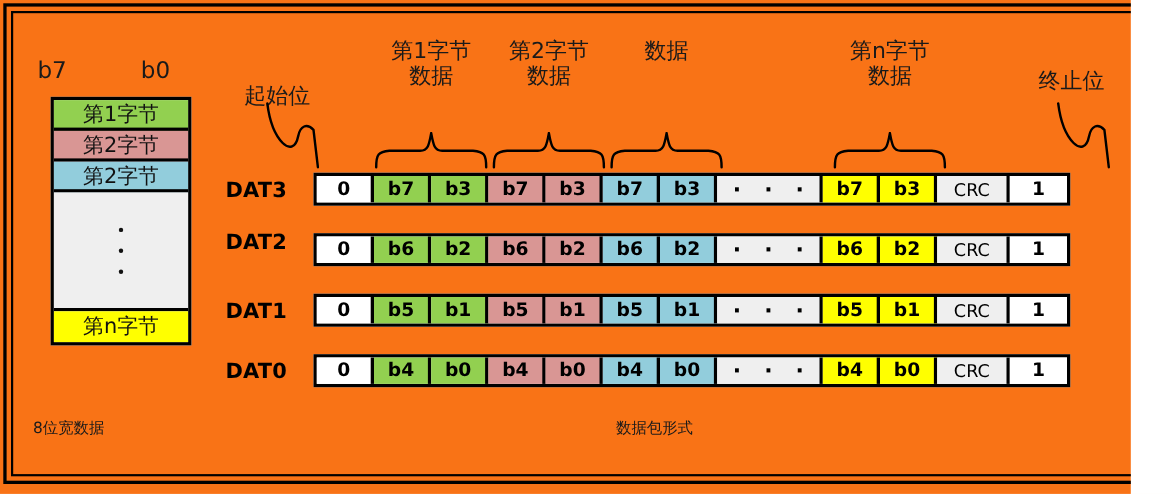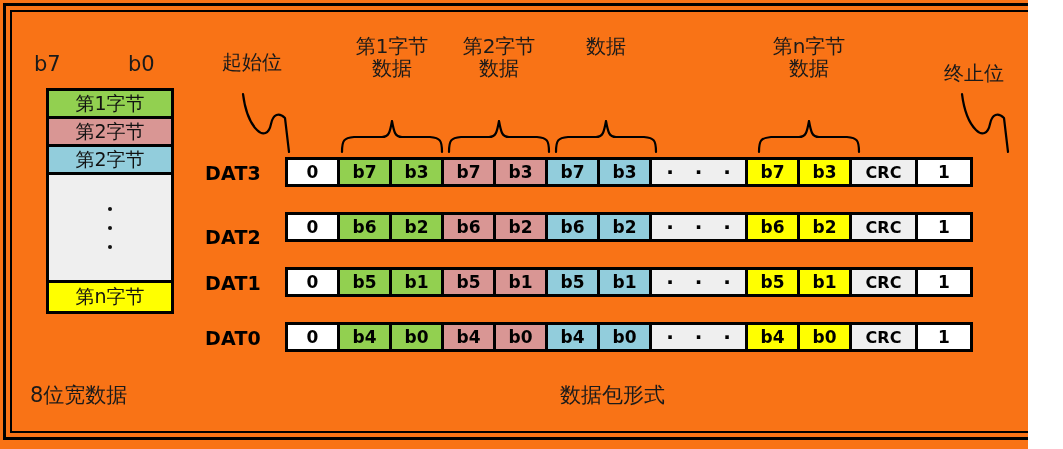--- a/index.html
+++ b/index.html
@@ -73,21 +73,21 @@
     gap: 15px;
   }
   .vdot {
     width: 4px;
     height: 4px;
     background: #111111;
     border-radius: 50%;
   }
   .caption {
     position: absolute;
-    font-size: 21px;
+    font-size: 14px;
     color: #1a1a1a;
     white-space: nowrap;
   }
 
   
   .rowlabel {
     position: absolute;
     font-size: 19px;
     font-weight: bold;
     color: #000000;
@@ -111,21 +111,21 @@
     justify-content: center;
     font-size: 17px;
     font-weight: bold;
     color: #000000;
     height: 100%;
     white-space: nowrap;
   }
   .cell:last-child { border-right: none; }
   .cell.w1 { width: 52px; }
   .cell.w2 { width: 96px; }
-  .cell.crc { width: 66px; font-weight: bold; font-size: 16px; }
+  .cell.crc { width: 66px; font-weight: normal; font-size: 16px; }
   .cell.dots {
     letter-spacing: 7px;
     font-size: 20px;
     padding-left: 7px;
   }
 
   
   .grouplabel {
     position: absolute;
     font-size: 20px;
@@ -172,21 +172,21 @@
         <span class="vdot"></span>
         <span class="vdot"></span>
       </div>
       <div class="stack-row" style="background: rgb(255, 255, 0);">
         <span>第n字节</span>
       </div>
     </div>
 
   <div class="caption" style="left:30px; top:381px;">8位宽数据</div>
 
-  <div class="grouplabel" style="left:222px; top:53px;font-family:Liberation Mono, monospace;">起始位</div>
+  <div class="grouplabel" style="left:222px; top:77px;">起始位</div>
   <svg class="brace-svg" style="left:225px; top:92px;" width="90" height="62" viewBox="0 0 90 62">
     <path d="M 18 2 C 20 18, 24 30, 32 38 C 38 44, 44 42, 46 32 C 48 22, 54 20, 60 26 L 64 60"></path>
   </svg>
 
   <div class="grouplabel" style="left:944px; top:63px;text-align:center;">终止位</div>
   <svg class="brace-svg" style="left:944px; top:92px;" width="90" height="62" viewBox="0 0 90 62">
     <path d="M 18 2 C 20 18, 24 30, 32 38 C 38 44, 44 42, 46 32 C 48 22, 54 20, 60 26 L 64 60"></path>
   </svg>
 
   <div id="group-annotations">
@@ -228,21 +228,21 @@
         <div class="cell w1" style="background: rgb(217, 150, 148);">b7</div>
         <div class="cell w1" style="background: rgb(217, 150, 148);">b3</div>
         <div class="cell w1" style="background: rgb(146, 205, 220);">b7</div>
         <div class="cell w1" style="background: rgb(146, 205, 220);">b3</div>
         <div class="cell w2 dots" style="background: rgb(239, 239, 239);">· · ·</div>
         <div class="cell w1" style="background: rgb(255, 255, 0);">b7</div>
         <div class="cell w1" style="background: rgb(255, 255, 0);">b3</div>
         <div class="cell crc" style="background: rgb(239, 239, 239);">CRC</div>
         <div class="cell w1" style="background: rgb(255, 255, 255);">1</div>
       </div>
-      <div class="rowlabel" style="left: 205px; top: 226px;">DAT2</div>
+      <div class="rowlabel" style="left: 205px; top: 209px;">DAT2</div>
       <div class="packet-row" style="top: 212px; left: 285px;">
         <div class="cell w1" style="background: rgb(255, 255, 255);">0</div>
         <div class="cell w1" style="background: rgb(146, 208, 80);">b6</div>
         <div class="cell w1" style="background: rgb(146, 208, 80);">b2</div>
         <div class="cell w1" style="background: rgb(217, 150, 148);">b6</div>
         <div class="cell w1" style="background: rgb(217, 150, 148);">b2</div>
         <div class="cell w1" style="background: rgb(146, 205, 220);">b6</div>
         <div class="cell w1" style="background: rgb(146, 205, 220);">b2</div>
         <div class="cell w2 dots" style="background: rgb(239, 239, 239);">· · ·</div>
         <div class="cell w1" style="background: rgb(255, 255, 0);">b6</div>

